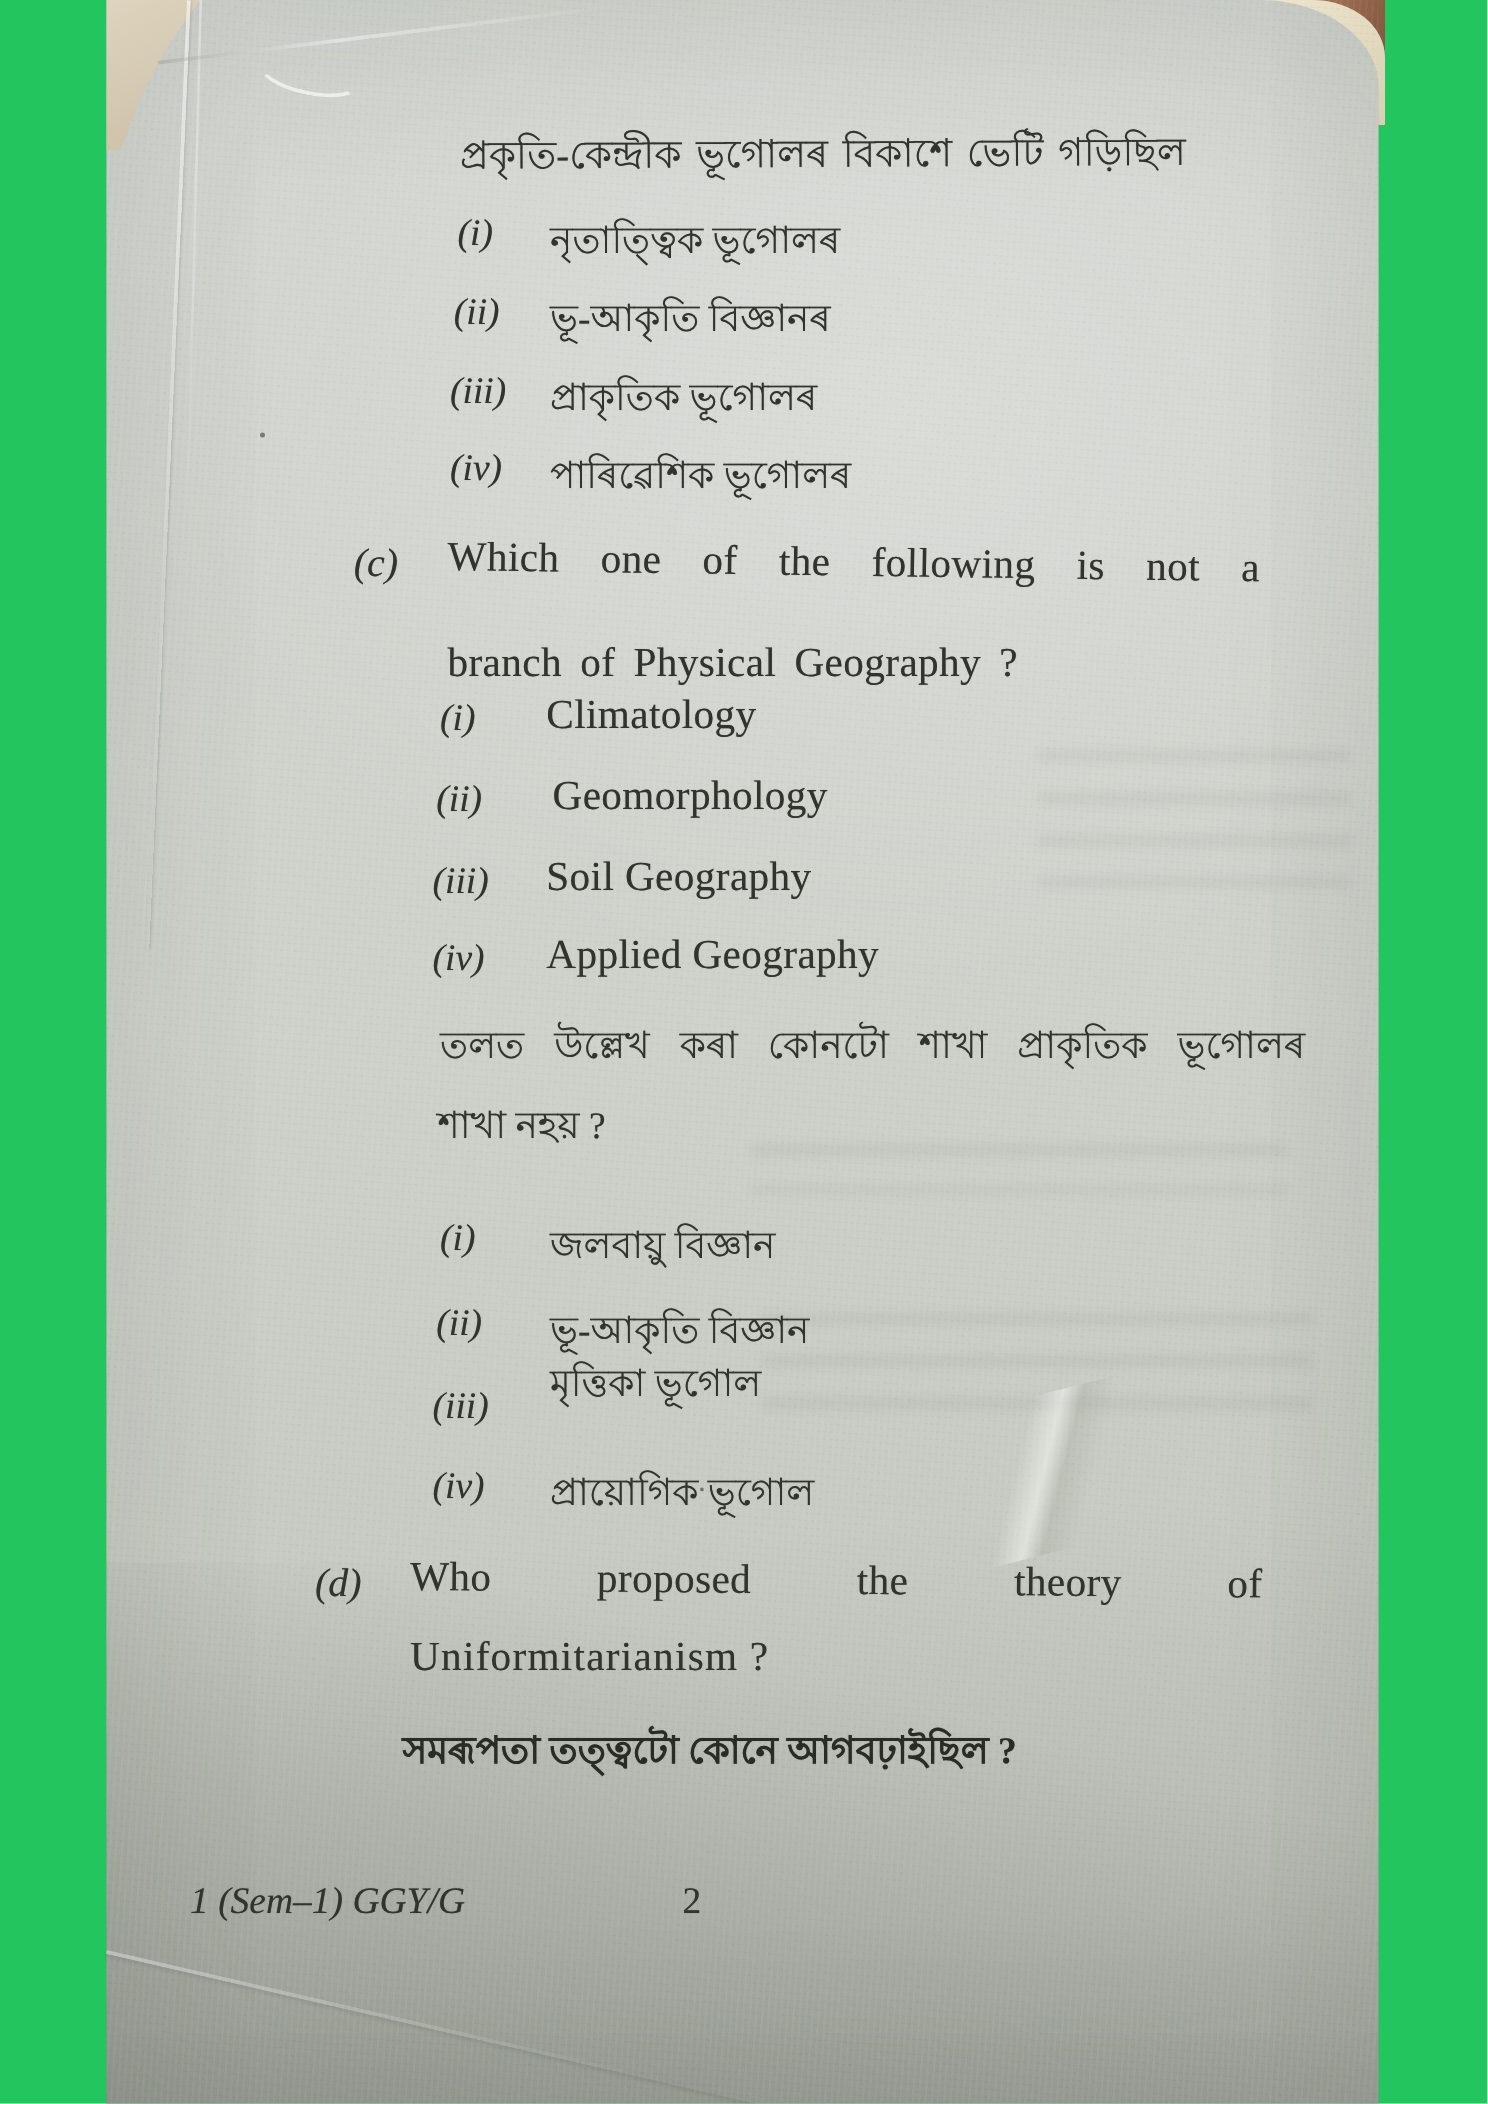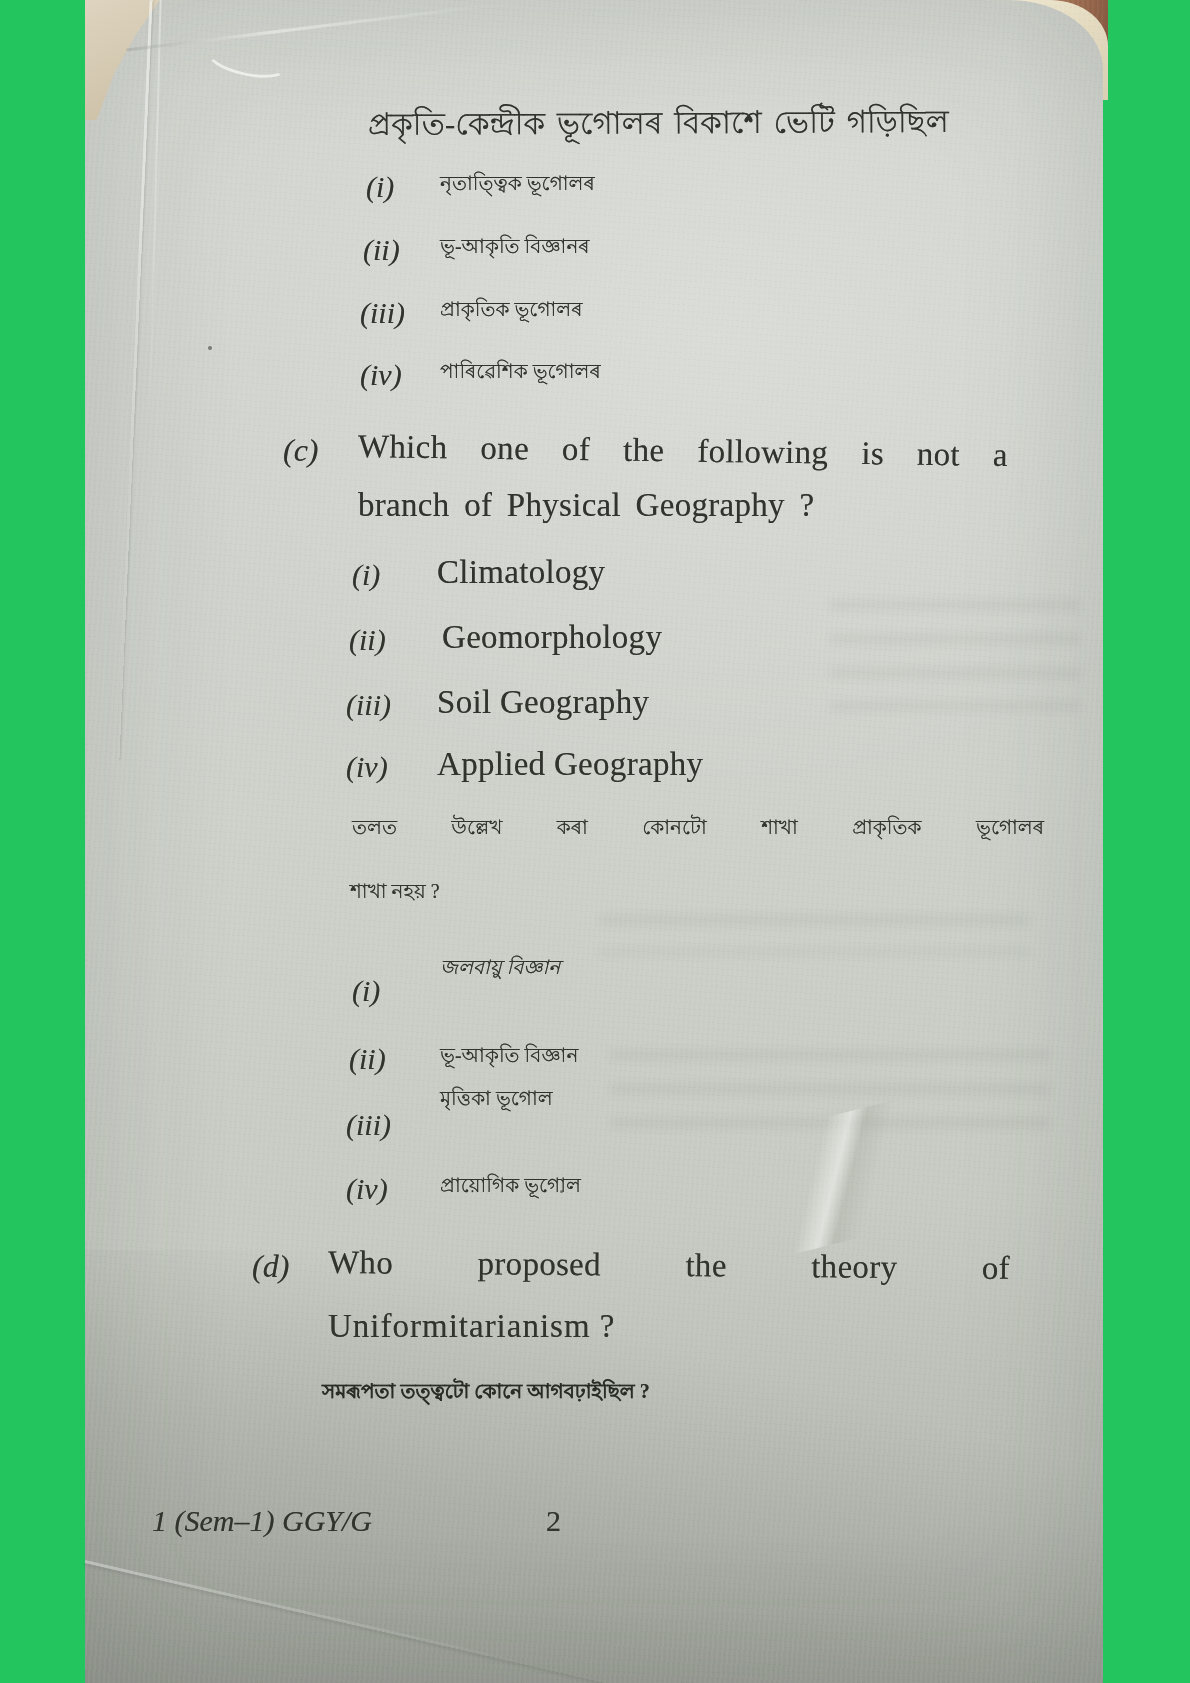--- a/index.html
+++ b/index.html
@@ -42,21 +42,21 @@
   .crease-bl{left:85px;top:1560px;width:560px;height:3px;transform:rotate(13deg);transform-origin:left center;
         background:linear-gradient(90deg,rgba(255,255,255,0.35),transparent 80%);
         box-shadow:0 2px 3px rgba(58,63,54,0.14);}
   .ghost{position:absolute;z-index:4;filter:blur(4px);opacity:0.5;pointer-events:none;
         background:repeating-linear-gradient(180deg,rgba(88,94,84,0.15) 0 10px,transparent 10px 34px);}
   .speck{position:absolute;z-index:5;border-radius:50%;background:rgba(44,49,41,0.55);}
   
   .txt{position:absolute;z-index:6;white-space:nowrap;
        text-shadow:0 0 0.6px rgba(48,52,45,0.55);}
   .eng{font-size:33px;letter-spacing:0.3px;}
-  .as{font-size:20px;}
+  .as{font-size:30px;}
   .lbl{font-style:italic;font-size:30px;}
   .just{white-space:normal;text-align:justify;text-align-last:justify;}
   .footer-code{font-style:italic;font-size:30px;}
   .pagenum{font-size:30px;}
 </style>
 </head>
 <body>
 
 <div class="stage">
 
@@ -85,36 +85,36 @@
   <div class="txt as" style="left:440px;top:168px;">নৃতাত্ত্বিক ভূগোলৰ</div>
   <div class="txt lbl" style="left:363px;top:233px;">(ii)</div>
   <div class="txt as" style="left:440px;top:231px;">ভূ-আকৃতি বিজ্ঞানৰ</div>
   <div class="txt lbl" style="left:360px;top:296px;">(iii)</div>
   <div class="txt as" style="left:440px;top:294px;">প্ৰাকৃতিক ভূগোলৰ</div>
   <div class="txt lbl" style="left:360px;top:358px;">(iv)</div>
   <div class="txt as" style="left:440px;top:356px;text-align:center;">পাৰিৱেশিক ভূগোলৰ</div>
 
   <div class="txt lbl" style="left:283px;top:432px;font-size:32px;">(c)</div>
   <div class="txt eng just" style="left:358px;top:428px;width:650px;transform:rotate(0.8deg);transform-origin:left center;">Which one of the following is not a</div>
-  <div class="txt eng" style="left:358px;top:487px;word-spacing:6px;">branch of Physical Geography ?</div>
+  <div class="txt eng" style="left:358px;top:513px;word-spacing:6px;">branch of Physical Geography ?</div>
 
   <div class="txt lbl" style="left:352px;top:558px;">(i)</div>
   <div class="txt eng" style="left:437px;top:554px;">Climatology</div>
   <div class="txt lbl" style="left:349px;top:623px;">(ii)</div>
   <div class="txt eng" style="left:442px;top:619px;">Geomorphology</div>
   <div class="txt lbl" style="left:346px;top:688px;">(iii)</div>
   <div class="txt eng" style="left:437px;top:684px;">Soil Geography</div>
   <div class="txt lbl" style="left:346px;top:750px;">(iv)</div>
   <div class="txt eng" style="left:437px;top:746px;">Applied Geography</div>
 
   <div class="txt as just" style="left:352px;top:812px;width:692px;">তলত উল্লেখ কৰা কোনটো শাখা প্ৰাকৃতিক ভূগোলৰ</div>
   <div class="txt as" style="left:350px;top:876px;">শাখা নহয় ?</div>
 
   <div class="txt lbl" style="left:352px;top:974px;">(i)</div>
-  <div class="txt as" style="left:440px;top:952px;font-style:italic;">জলবায়ু বিজ্ঞান</div>
+  <div class="txt as" style="left:440px;top:972px;">জলবায়ু বিজ্ঞান</div>
   <div class="txt lbl" style="left:349px;top:1042px;">(ii)</div>
   <div class="txt as" style="left:440px;top:1040px;">ভূ-আকৃতি বিজ্ঞান</div>
   <div class="txt lbl" style="left:346px;top:1108px;">(iii)</div>
   <div class="txt as" style="left:440px;top:1083px;">মৃত্তিকা ভূগোল</div>
   <div class="txt lbl" style="left:346px;top:1172px;">(iv)</div>
   <div class="txt as" style="left:440px;top:1170px;">প্ৰায়োগিক ভূগোল</div>
 
   <div class="txt lbl" style="left:252px;top:1248px;font-size:32px;">(d)</div>
   <div class="txt eng just" style="left:328px;top:1244px;width:682px;transform:rotate(0.5deg);transform-origin:left center;">Who proposed the theory of</div>
   <div class="txt eng" style="left:328px;top:1308px;letter-spacing:1px;">Uniformitarianism ?</div>

